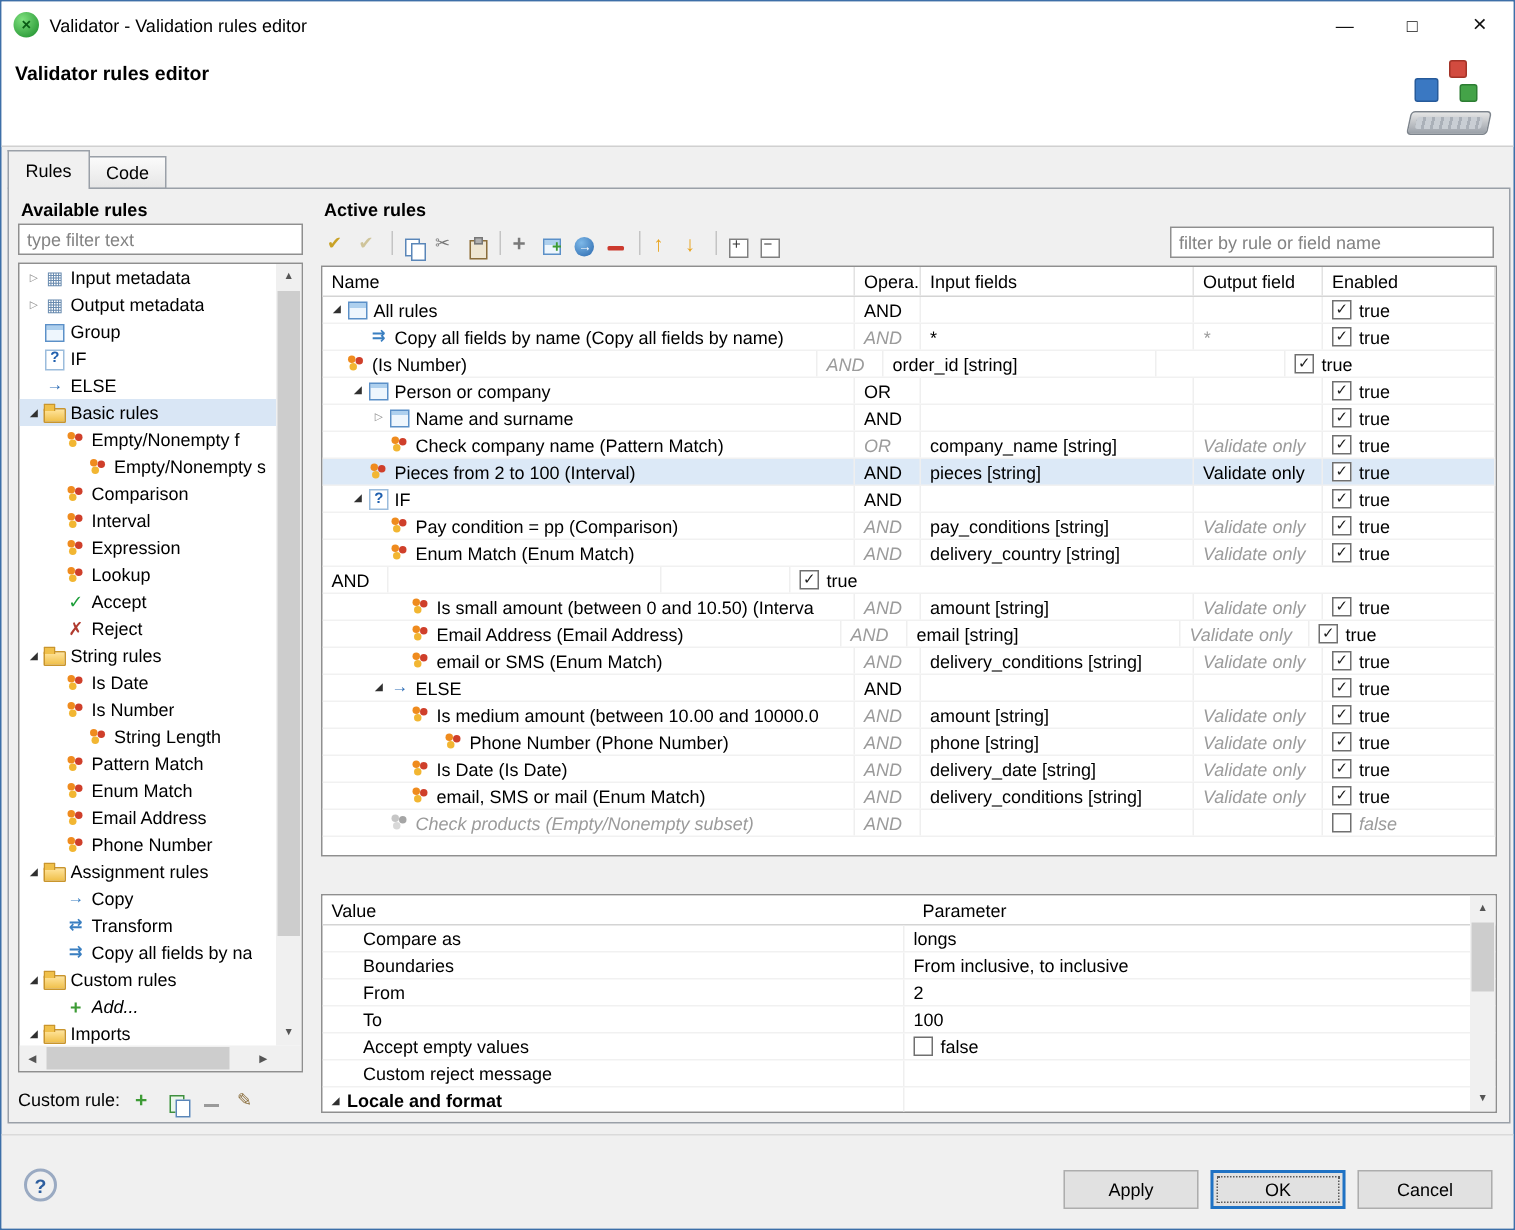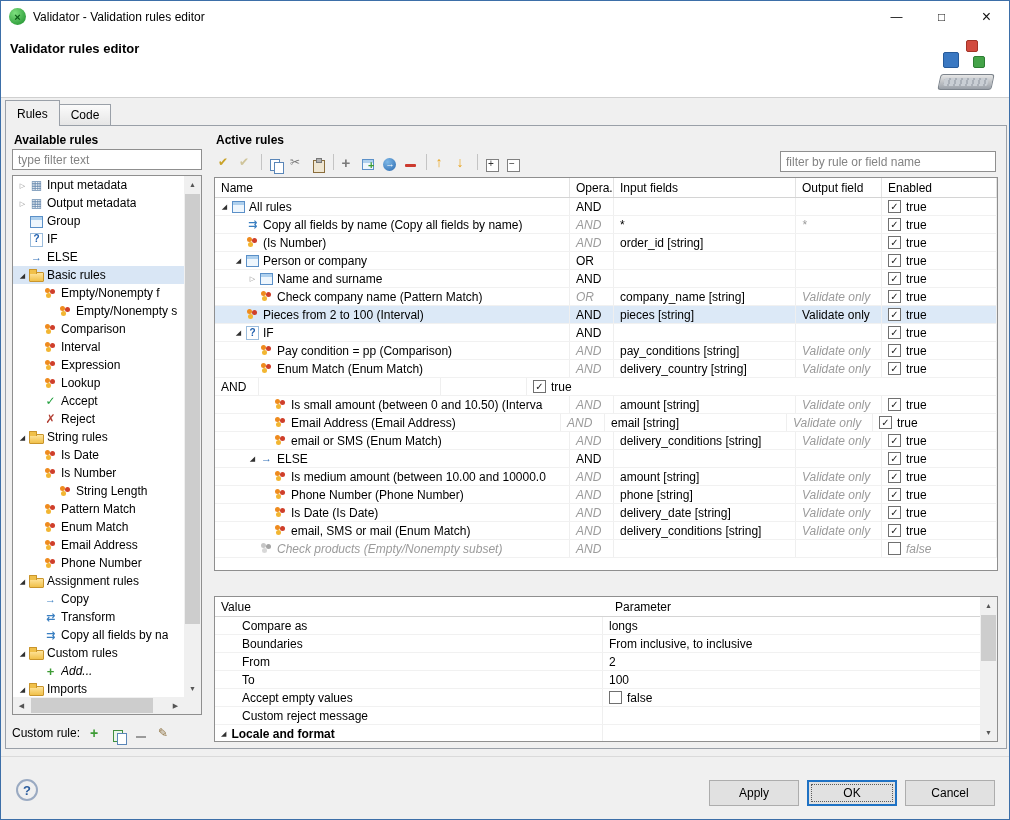--- a/index.html
+++ b/index.html
@@ -446,21 +446,21 @@
             </div>
             <div class="rt-cell muted-txt" style="width: 44px;">AND</div>
             <div class="rt-cell" style="width: 182px;">*</div>
             <div class="rt-cell muted-txt" style="width: 86px;">*</div>
             <div class="rt-cell enabled-cell" style="flex: 1 1 0%;">
               <span class="checkbox checked">✓</span>
               <span>true</span>
             </div>
           </div>
           <div class="rt-row">
-            <div class="rt-cell name-cell" style="width: 355px; padding-left: 17px;">
+            <div class="rt-cell name-cell" style="width: 330px; padding-left: 2px;">
               <span class="expander"></span>
               <span class="icon rule-icon"></span>
               <span>(Is Number)</span>
             </div>
             <div class="rt-cell muted-txt" style="width: 44px;">AND</div>
             <div class="rt-cell" style="width: 182px;">order_id [string]</div>
             <div class="rt-cell" style="width: 86px;"></div>
             <div class="rt-cell enabled-cell" style="flex: 1 1 0%;">
               <span class="checkbox checked">✓</span>
               <span>true</span>
@@ -637,21 +637,21 @@
             </div>
             <div class="rt-cell muted-txt" style="width: 44px;">AND</div>
             <div class="rt-cell" style="width: 182px;">amount [string]</div>
             <div class="rt-cell muted-txt" style="width: 86px;">Validate only</div>
             <div class="rt-cell enabled-cell" style="flex: 1 1 0%;">
               <span class="checkbox checked">✓</span>
               <span>true</span>
             </div>
           </div>
           <div class="rt-row">
-            <div class="rt-cell name-cell" style="width: 355px; padding-left: 45px; text-align: right;">
+            <div class="rt-cell name-cell" style="width: 355px; padding-left: 67px; text-align: right;">
               <span class="expander"></span>
               <span class="icon rule-icon"></span>
               <span>Phone Number (Phone Number)</span>
             </div>
             <div class="rt-cell muted-txt" style="width: 44px;">AND</div>
             <div class="rt-cell" style="width: 182px;">phone [string]</div>
             <div class="rt-cell muted-txt" style="width: 86px;">Validate only</div>
             <div class="rt-cell enabled-cell" style="flex: 1 1 0%;">
               <span class="checkbox checked">✓</span>
               <span>true</span>

